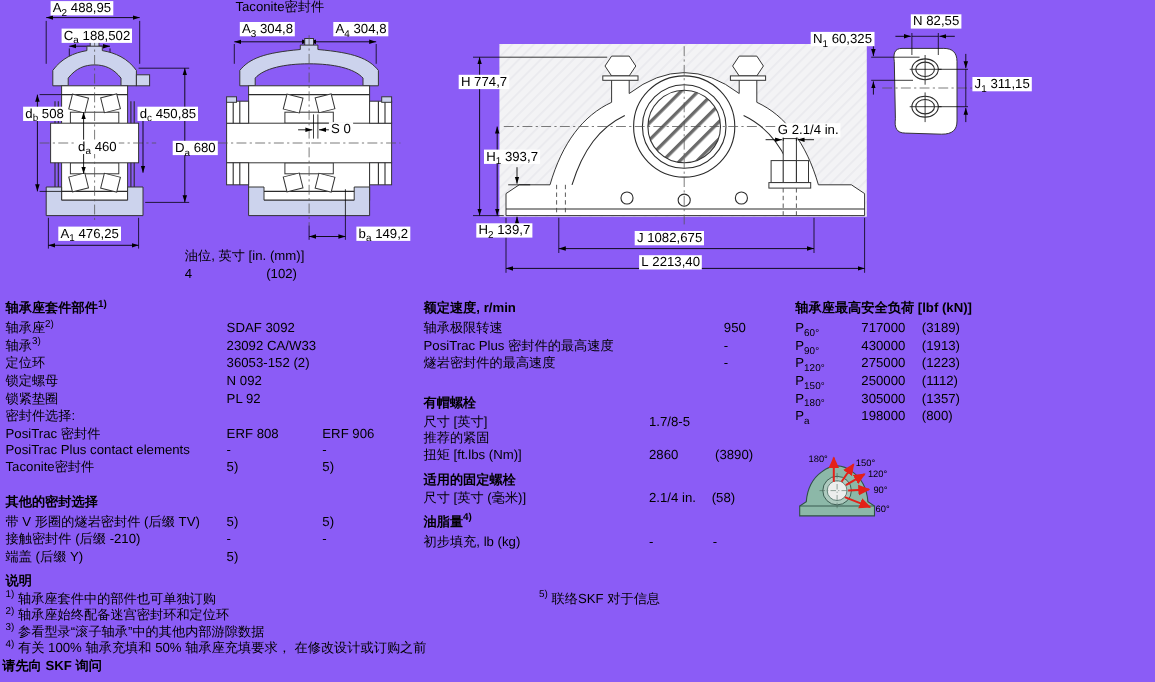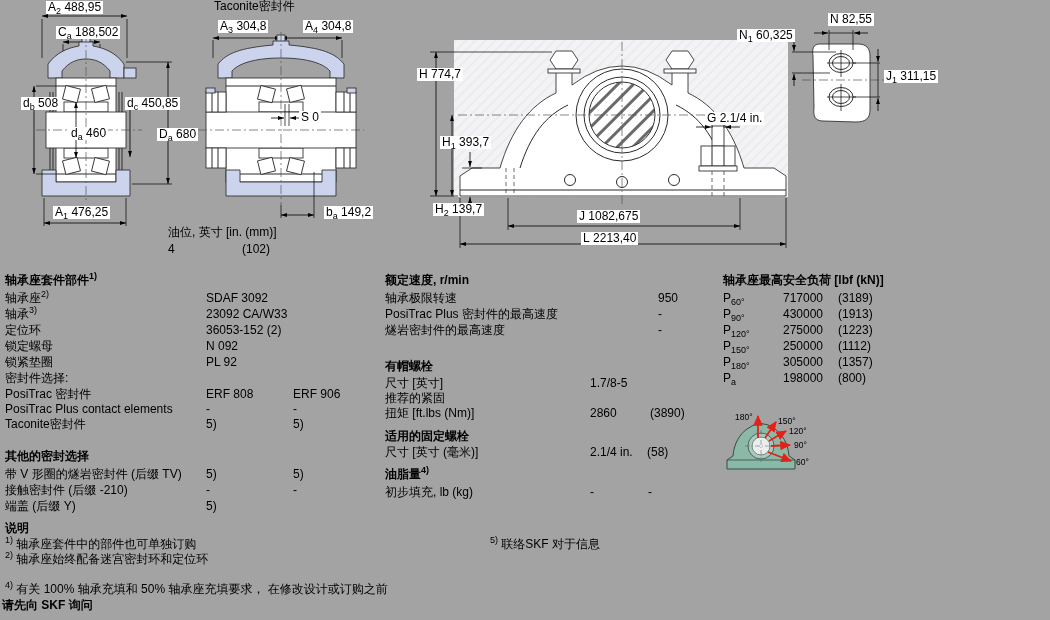--- a/index.html
+++ b/index.html
@@ -1,16 +1,16 @@
 <!DOCTYPE html>
 <html><head>
 <meta charset="utf-8">
 <style>
   html,body{margin:0;padding:0;background:#fff;}
-  #root{position:relative;width:1050px;height:620px;background:#a3a3a3;overflow:hidden;
+  #root{position:relative;width:1050px;height:620px;background:#8b5cf6;overflow:hidden;
         font-family:"Liberation Sans","DejaVu Sans",sans-serif;color:#000;}
   svg{position:absolute;left:0;top:0;}
   .t{position:absolute;font-size:12px;line-height:13px;white-space:nowrap;}
   .b{font-weight:bold;text-align:right;}
   .dim{position:absolute;font-size:12px;line-height:13px;white-space:nowrap;background:#fff;padding:0 2px;}
   .ang{position:absolute;font-size:8.5px;line-height:9px;white-space:nowrap;}
   sub{font-size:9px;line-height:0;}
   sup{font-size:9px;line-height:0;}
   .ln{stroke:#2b2b2b;stroke-width:1;fill:none;}
   .ext{stroke:#000;stroke-width:0.7;fill:none;}
@@ -278,20 +278,21 @@
 <div class="t" style="left:293px;top:468px">5)</div>
 <div class="t" style="left:5px;top:484px">接触密封件 (后缀 -210)</div>
 <div class="t" style="left:206px;top:484px">-</div>
 <div class="t" style="left:293px;top:484px">-</div>
 <div class="t" style="left:5px;top:500px">端盖 (后缀 Y)</div>
 <div class="t" style="left:206px;top:500px">5)</div>
 
 <div class="t b" style="left:5px;top:522px">说明</div>
 <div class="t" style="left:5px;top:538px"><sup>1)</sup>&nbsp;<span>轴承座套件中的部件也可单独订购</span></div>
 <div class="t" style="left:5px;top:553px"><sup>2)</sup>&nbsp;<span>轴承座始终配备迷宫密封环和定位环</span></div>
+<div class="t" style="left:5px;top:568px"><sup>3)</sup>&nbsp;<span>参看型录“滚子轴承”中的其他内部游隙数据</span></div>
 <div class="t" style="left:5px;top:583px"><sup>4)</sup>&nbsp;<span>有关 100% 轴承充填和 50% 轴承座充填要求， 在修改设计或订购之前</span></div>
 <div class="t b" style="left:2px;top:599px">请先向 SKF 询问</div>
 
 <div class="t b" style="left:385px;top:274px">额定速度, r/min</div>
 <div class="t" style="left:385px;top:292px">轴承极限转速</div>
 <div class="t" style="left:658px;top:292px">950</div>
 <div class="t" style="left:385px;top:308px">PosiTrac Plus 密封件的最高速度</div>
 <div class="t" style="left:658px;top:308px">-</div>
 <div class="t" style="left:385px;top:324px">燧岩密封件的最高速度</div>
 <div class="t" style="left:658px;top:324px">-</div>

